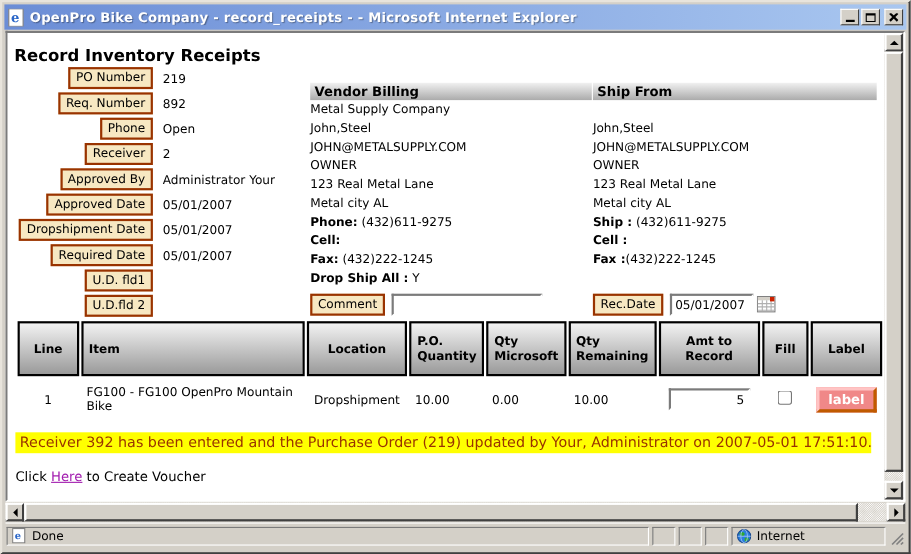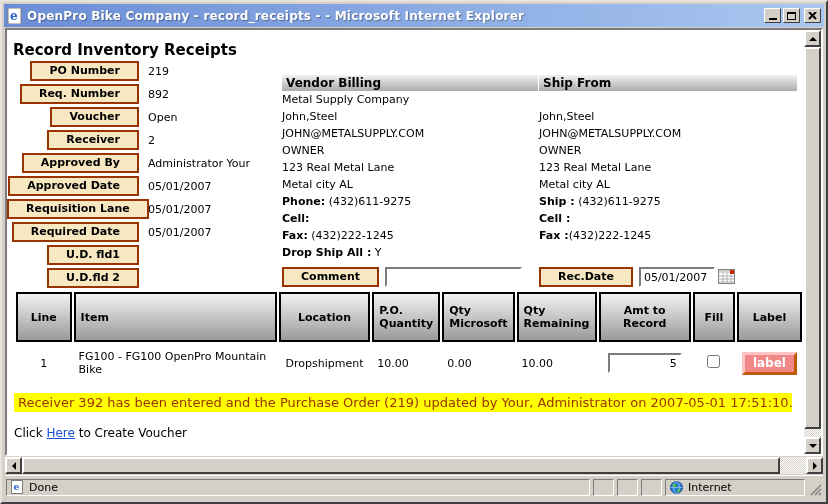--- a/index.html
+++ b/index.html
@@ -31,21 +31,21 @@
     border:2px solid; border-color:#7B7B7B #FFFFFF #FFFFFF #7B7B7B; background:#fff;
   }
   .page { position:absolute; left:0; top:0; right:17px; bottom:0; background:#fff; overflow:hidden; font-size:11px; color:#000; }
   .heading { position:absolute; left:6px; top:11px; font-size:15px; font-weight:bold; }
   
   .fields { position:absolute; left:0; top:31px; width:272px; }
   .frow { display:flex; align-items:center; height:20px; margin-bottom:3px; }
   .fbadge-col { width:132px; text-align:right; }
   .badge {
     display:inline-block; background:#F7E8C2; border:2px solid #993300;
-    font-weight:bold; font-size:11px; padding:2px 17px; line-height:12px; white-space:nowrap;text-align:right;
+    font-weight:normal; font-size:11px; padding:2px 5px; line-height:12px; white-space:nowrap;text-align:right;
   }
   .fvalue { margin-left:9px; white-space:nowrap; }
   
   .vcol { position:absolute; top:44px; }
   .vcol.vendor { left:275px; width:256px; }
   .vcol.ship   { left:532px; width:258px; }
   .vhead {
     background:linear-gradient(to bottom,#F2F2F2,#ABABAB);
     font-weight:bold; font-size:12px; padding:1px 4px 2px; height:17px; border-top:1px solid #fff;
   }
@@ -74,21 +74,21 @@
   .fill-check { width:13px; height:13px; }
   .label-btn {
     background:#F08888; color:#fff; font-weight:bold; font-size:12px; font-family:inherit;
     border:3px solid; border-color:#FFC4C4 #C05A00 #C05A00 #FFC4C4; padding:1px 8px 2px;
   }
   .message {
     position:absolute; left:7px; top:363px; width:778px; background:#FFFF00;
     color:#993300; font-size:13px; padding:2px 4px; white-space:nowrap; overflow:hidden;
   }
   .voucher { position:absolute; left:7px; top:396px; font-size:12px; }
-  .voucher a { color:#1d4ed8; text-decoration:underline; cursor:pointer; }
+  .voucher a { color:#a21caf; text-decoration:underline; cursor:pointer; }
   
   .dither {
     background-color:#D4D0C8;
     background-image:linear-gradient(45deg,#fff 25%,transparent 25%,transparent 75%,#fff 75%),
                      linear-gradient(45deg,#fff 25%,transparent 25%,transparent 75%,#fff 75%);
     background-size:2px 2px; background-position:0 0,1px 1px;
   }
   .vscroll { position:absolute; top:0; right:0; bottom:0; width:17px; }
   .sbtn {
     position:absolute; width:17px; height:17px; background:#D4D0C8;
@@ -151,37 +151,37 @@
       <div class="fields">
         <div class="frow">
           <span class="fbadge-col"><span class="badge">PO Number</span></span>
           <span class="fvalue">219</span>
         </div>
         <div class="frow">
           <span class="fbadge-col"><span class="badge">Req. Number</span></span>
           <span class="fvalue">892</span>
         </div>
         <div class="frow">
-          <span class="fbadge-col"><span class="badge">Voucher</span></span>
+          <span class="fbadge-col"><span class="badge">Phone</span></span>
           <span class="fvalue">Open</span>
         </div>
         <div class="frow">
           <span class="fbadge-col"><span class="badge">Receiver</span></span>
           <span class="fvalue">2</span>
         </div>
         <div class="frow">
           <span class="fbadge-col"><span class="badge">Approved By</span></span>
           <span class="fvalue">Administrator Your</span>
         </div>
         <div class="frow">
           <span class="fbadge-col"><span class="badge">Approved Date</span></span>
           <span class="fvalue">05/01/2007</span>
         </div>
         <div class="frow">
-          <span class="fbadge-col"><span class="badge">Requisition Lane</span></span>
+          <span class="fbadge-col"><span class="badge">Dropshipment Date</span></span>
           <span class="fvalue">05/01/2007</span>
         </div>
         <div class="frow">
           <span class="fbadge-col"><span class="badge">Required Date</span></span>
           <span class="fvalue">05/01/2007</span>
         </div>
         <div class="frow">
           <span class="fbadge-col"><span class="badge">U.D. fld1</span></span>
           <span class="fvalue"></span>
         </div>

